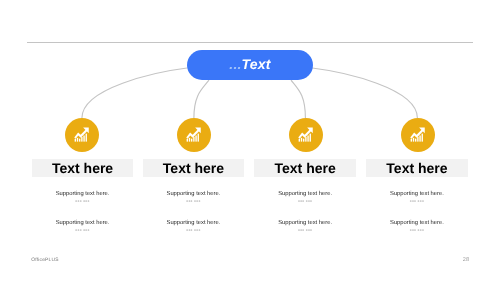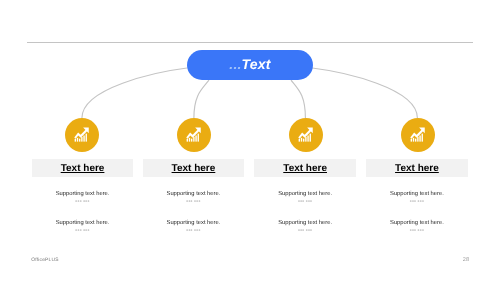--- a/index.html
+++ b/index.html
@@ -11,21 +11,21 @@
   .pill{position:absolute;left:187px;top:50px;width:126px;height:30px;border-radius:15px;
         background:#3a76f8;display:flex;align-items:center;justify-content:center;}
   .pill-label{font-size:14px;font-weight:bold;font-style:italic;color:#ffffff;letter-spacing:.2px;position:relative;top:-1px;}
   .pill-label .dots{color:#9fc1fa;}
   .node{position:absolute;top:117.6px;width:34px;height:34px;border-radius:50%;background:#eaac12;
         display:flex;align-items:center;justify-content:center;}
   .node svg{width:15px;height:15px;display:block;}
   .col{position:absolute;width:101.5px;text-align:center;}
   .titlebar{position:absolute;left:0;top:0;width:101.5px;height:18px;background:#f2f2f2;
             display:flex;align-items:center;justify-content:center;}
-  .titlebar span{font-size:10px;font-weight:bold;color:#000000;text-decoration:underline;}
+  .titlebar span{font-size:14px;font-weight:bold;color:#000000;}
   .sub{position:absolute;left:0;width:101.5px;}
   .sub1{top:31.8px;}
   .sub2{top:61.1px;}
   .sub .t1{font-size:5.8px;color:#1f1f1f;line-height:6px;}
   .sub .t2{font-size:3.4px;color:#aeaeae;line-height:4px;margin-top:2.2px;letter-spacing:.3px;font-weight:bold;}
   .brand{position:absolute;left:31.2px;top:258.3px;font-size:4.9px;color:#757575;letter-spacing:.2px;}
   .pageno{position:absolute;left:462.8px;top:256.6px;font-size:5.6px;color:#9f9f9f;}
 </style>
 </head>
 <body>

